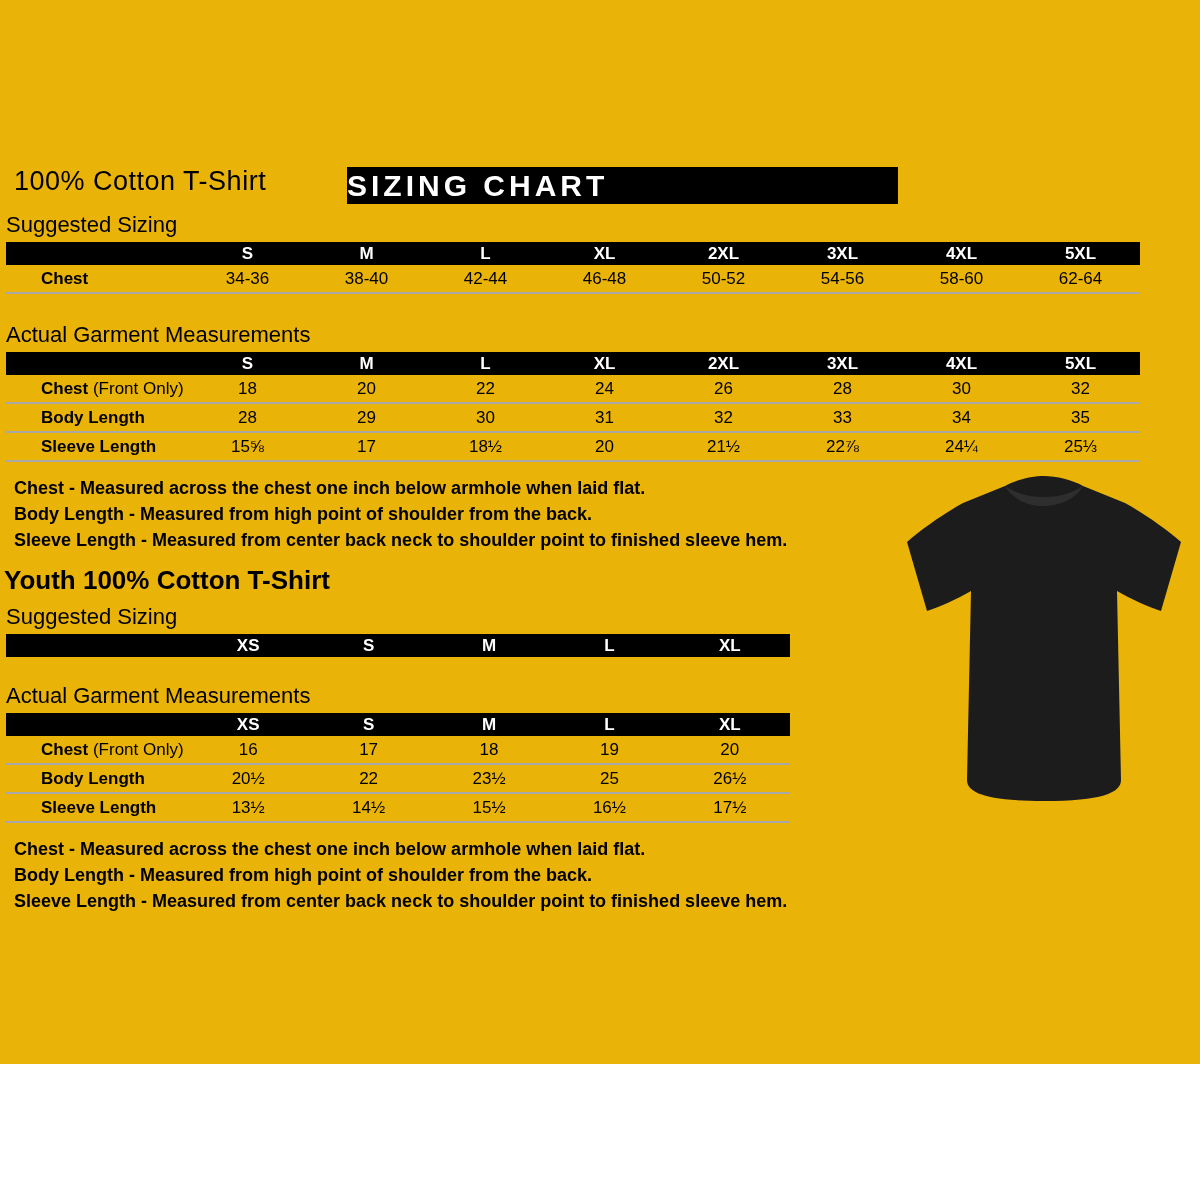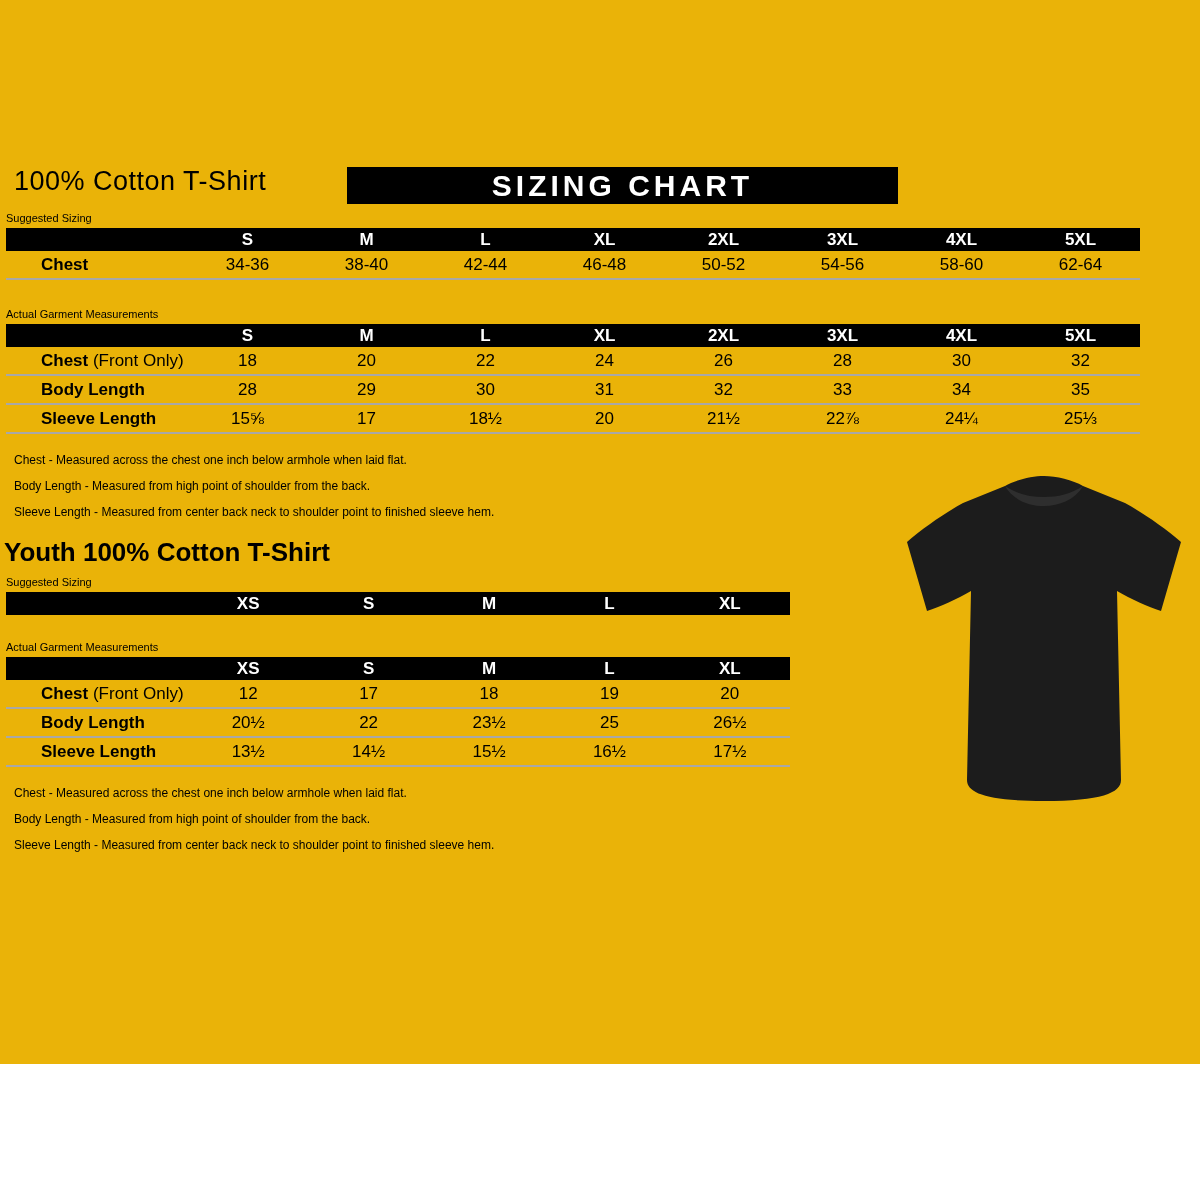--- a/index.html
+++ b/index.html
@@ -12,24 +12,24 @@
   .page { position: relative; width: 1200px; height: 1064px; overflow: hidden; padding-top: 212px; background: #eab308; }
 
   .page-title {
     position: absolute; left: 14px; top: 166px;
     font-size: 27px; font-weight: 400; letter-spacing: 0.5px;
   }
   .banner {
     position: absolute; left: 347px; top: 167px; width: 551px; height: 37px;
     background: var(--header-bar, #000); color: var(--header-text, #fff);
     font-size: 30px; font-weight: 700; letter-spacing: 4px;
-    text-align: center; line-height: 37px;
-  }
-
-  .section-label { font-size: 11px; margin: 0 0 4px 6px; }
+    line-height: 37px;
+  }
+
+  .section-label { font-size: 22px; margin: 0 0 4px 6px; }
   .gap-adult { margin-top: 28px; }
   .gap-youth { margin-top: 26px; }
 
   .table { margin-left: 6px; }
   .table.adult { width: 1134px; }
   .table.youth { width: 784px; }
 
   .thead {
     display: flex; align-items: center;
     background: var(--header-bar, #000); color: var(--header-text, #fff);
@@ -41,21 +41,21 @@
   .trow {
     display: flex; align-items: center;
     height: 29px; font-size: 17px;
     border-bottom: 2px solid var(--row-divider, #a8a8a8);
   }
   .td { flex: 1; text-align: center; }
   .row-label { font-weight: 700; margin-left: 27px; }
   .row-note { font-weight: 400; text-align: center; }
 
   .notes { margin: 13px 0 0 14px; }
-  .notes p { font-size: 12px; line-height: 26px; }
+  .notes p { font-size: 18px; line-height: 26px; font-weight: bold; }
 
   .youth-title { font-size: 26px; font-weight: 700; margin: 12px 0 0 4px; }
   .youth-sub { margin-top: 8px; }
 
   .shirt-wrap { position: absolute; left: 893px; top: 462px; width: 302px; height: 355px; }
   .shirt-wrap svg { display: block; width: 100%; height: 100%; }
 </style>
 </head>
 <body>
 
@@ -163,21 +163,21 @@
       <div class="thead">
         <div class="th label-col"></div>
         <div class="th">XS</div>
         <div class="th">S</div>
         <div class="th">M</div>
         <div class="th">L</div>
         <div class="th">XL</div>
       </div>
       <div class="trow">
         <div class="td label-col"><span class="row-label">Chest</span><span class="row-note"> (Front Only)</span></div>
-        <div class="td">12</div>
+        <div class="td">16</div>
         <div class="td">17</div>
         <div class="td">18</div>
         <div class="td">19</div>
         <div class="td">20</div>
       </div>
       <div class="trow">
         <div class="td label-col"><span class="row-label">Body Length</span></div>
         <div class="td">20½</div>
         <div class="td">22</div>
         <div class="td">23½</div>

